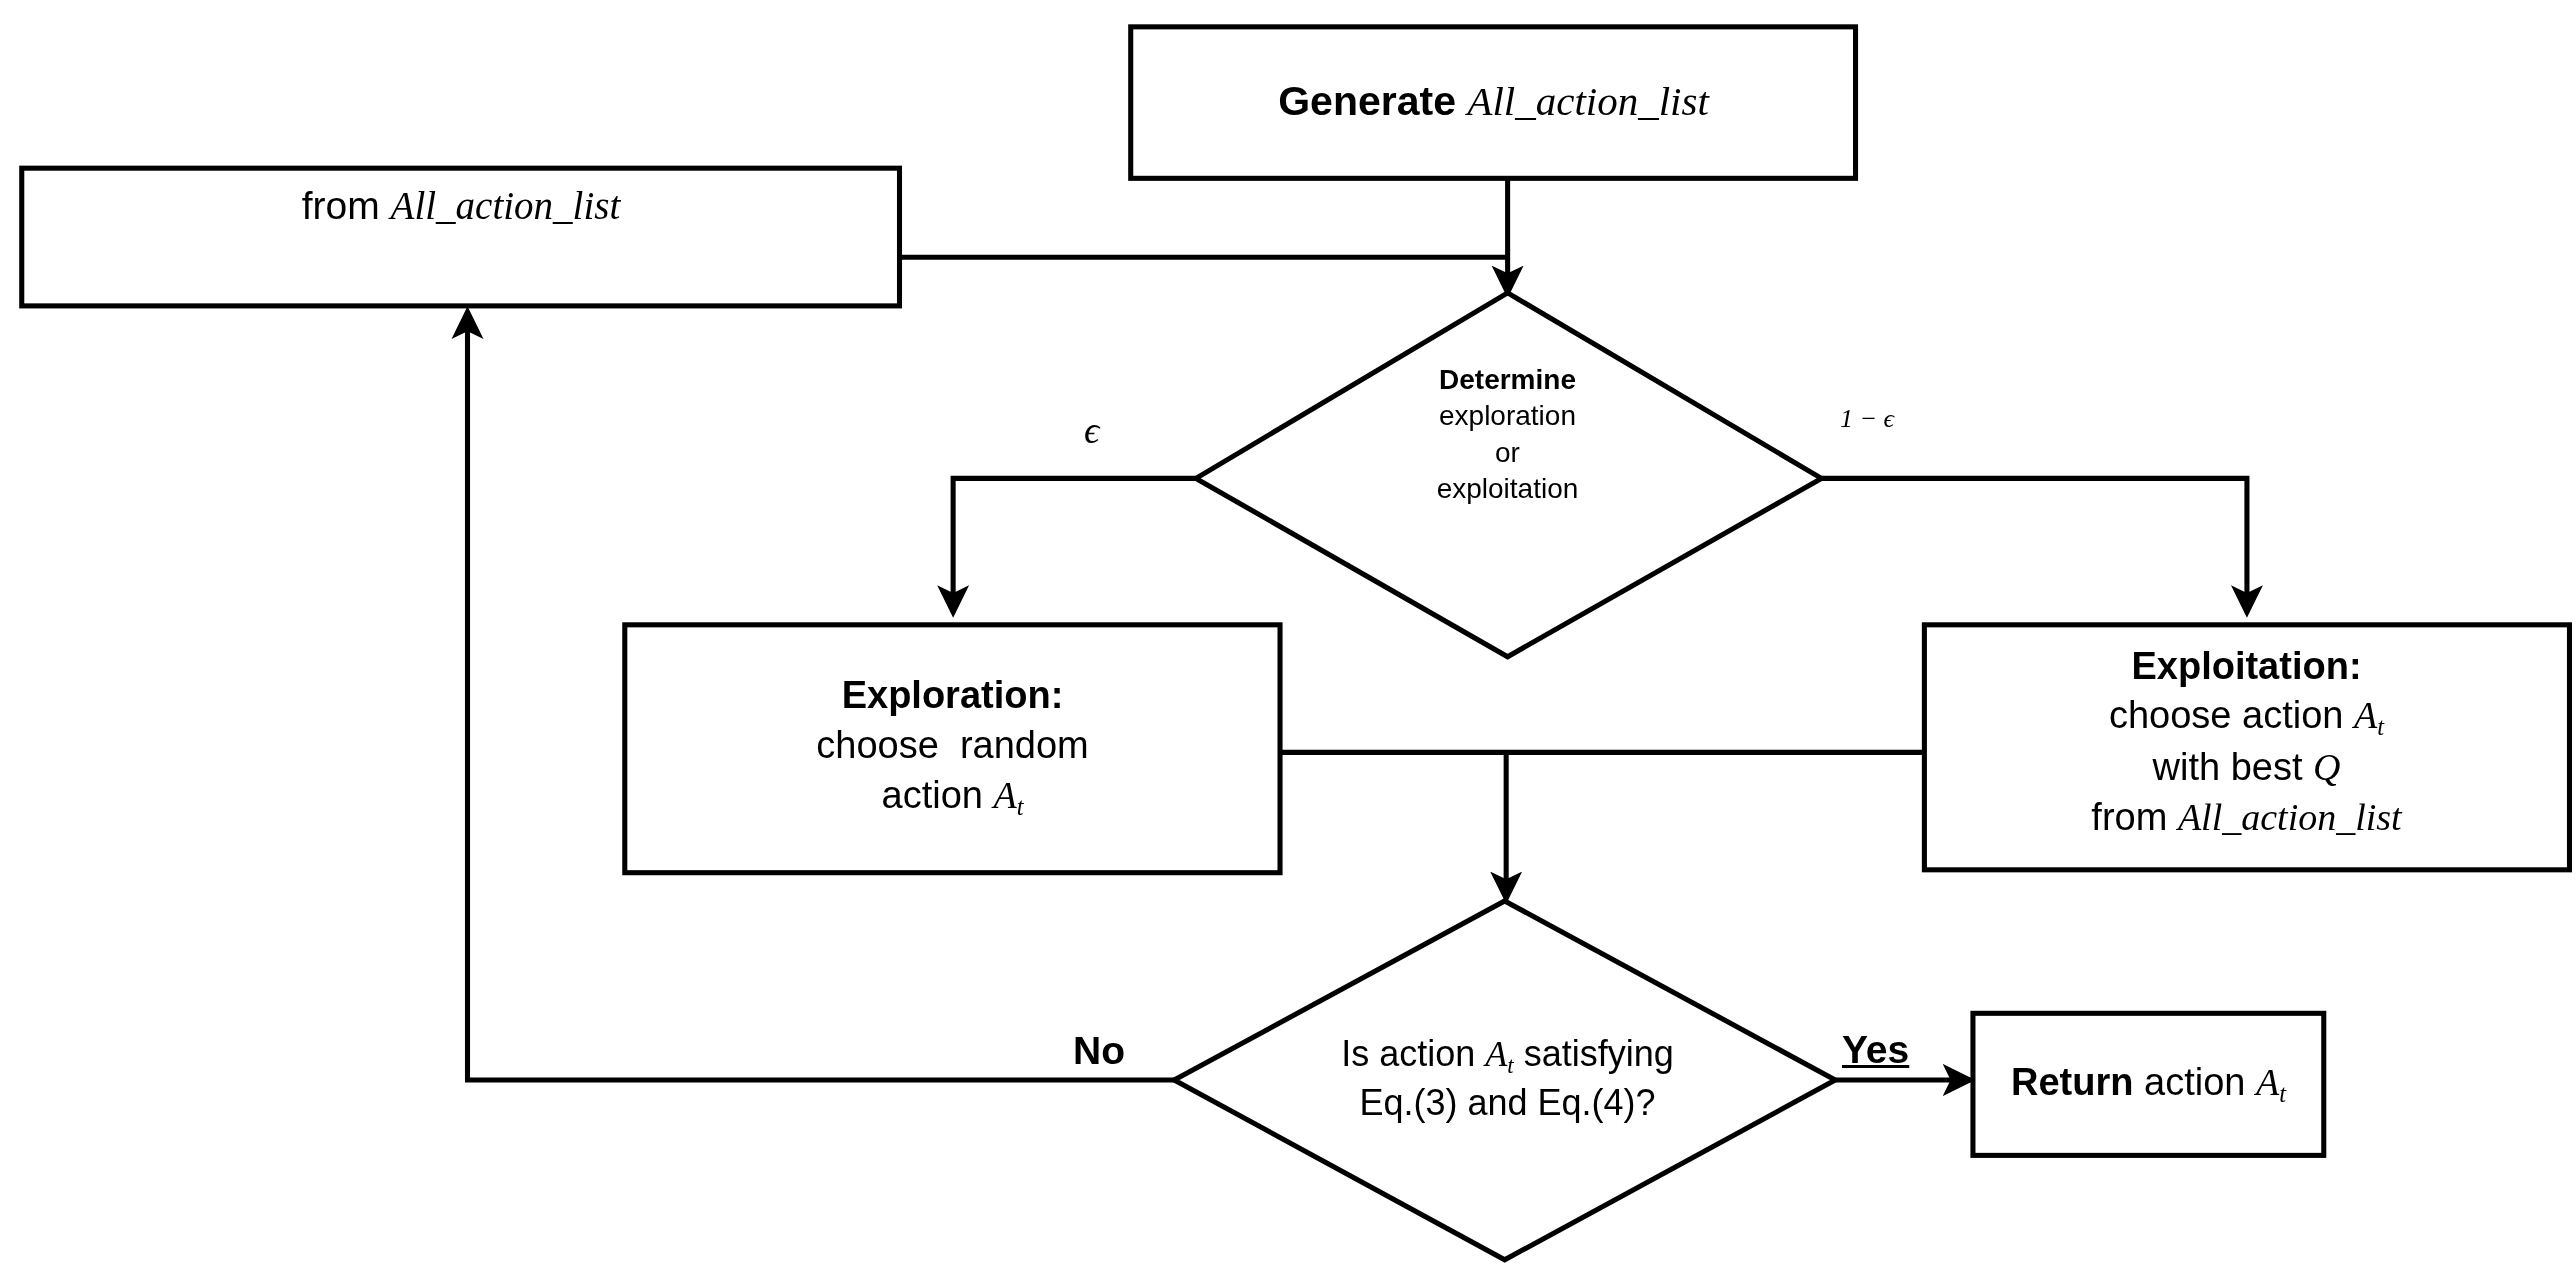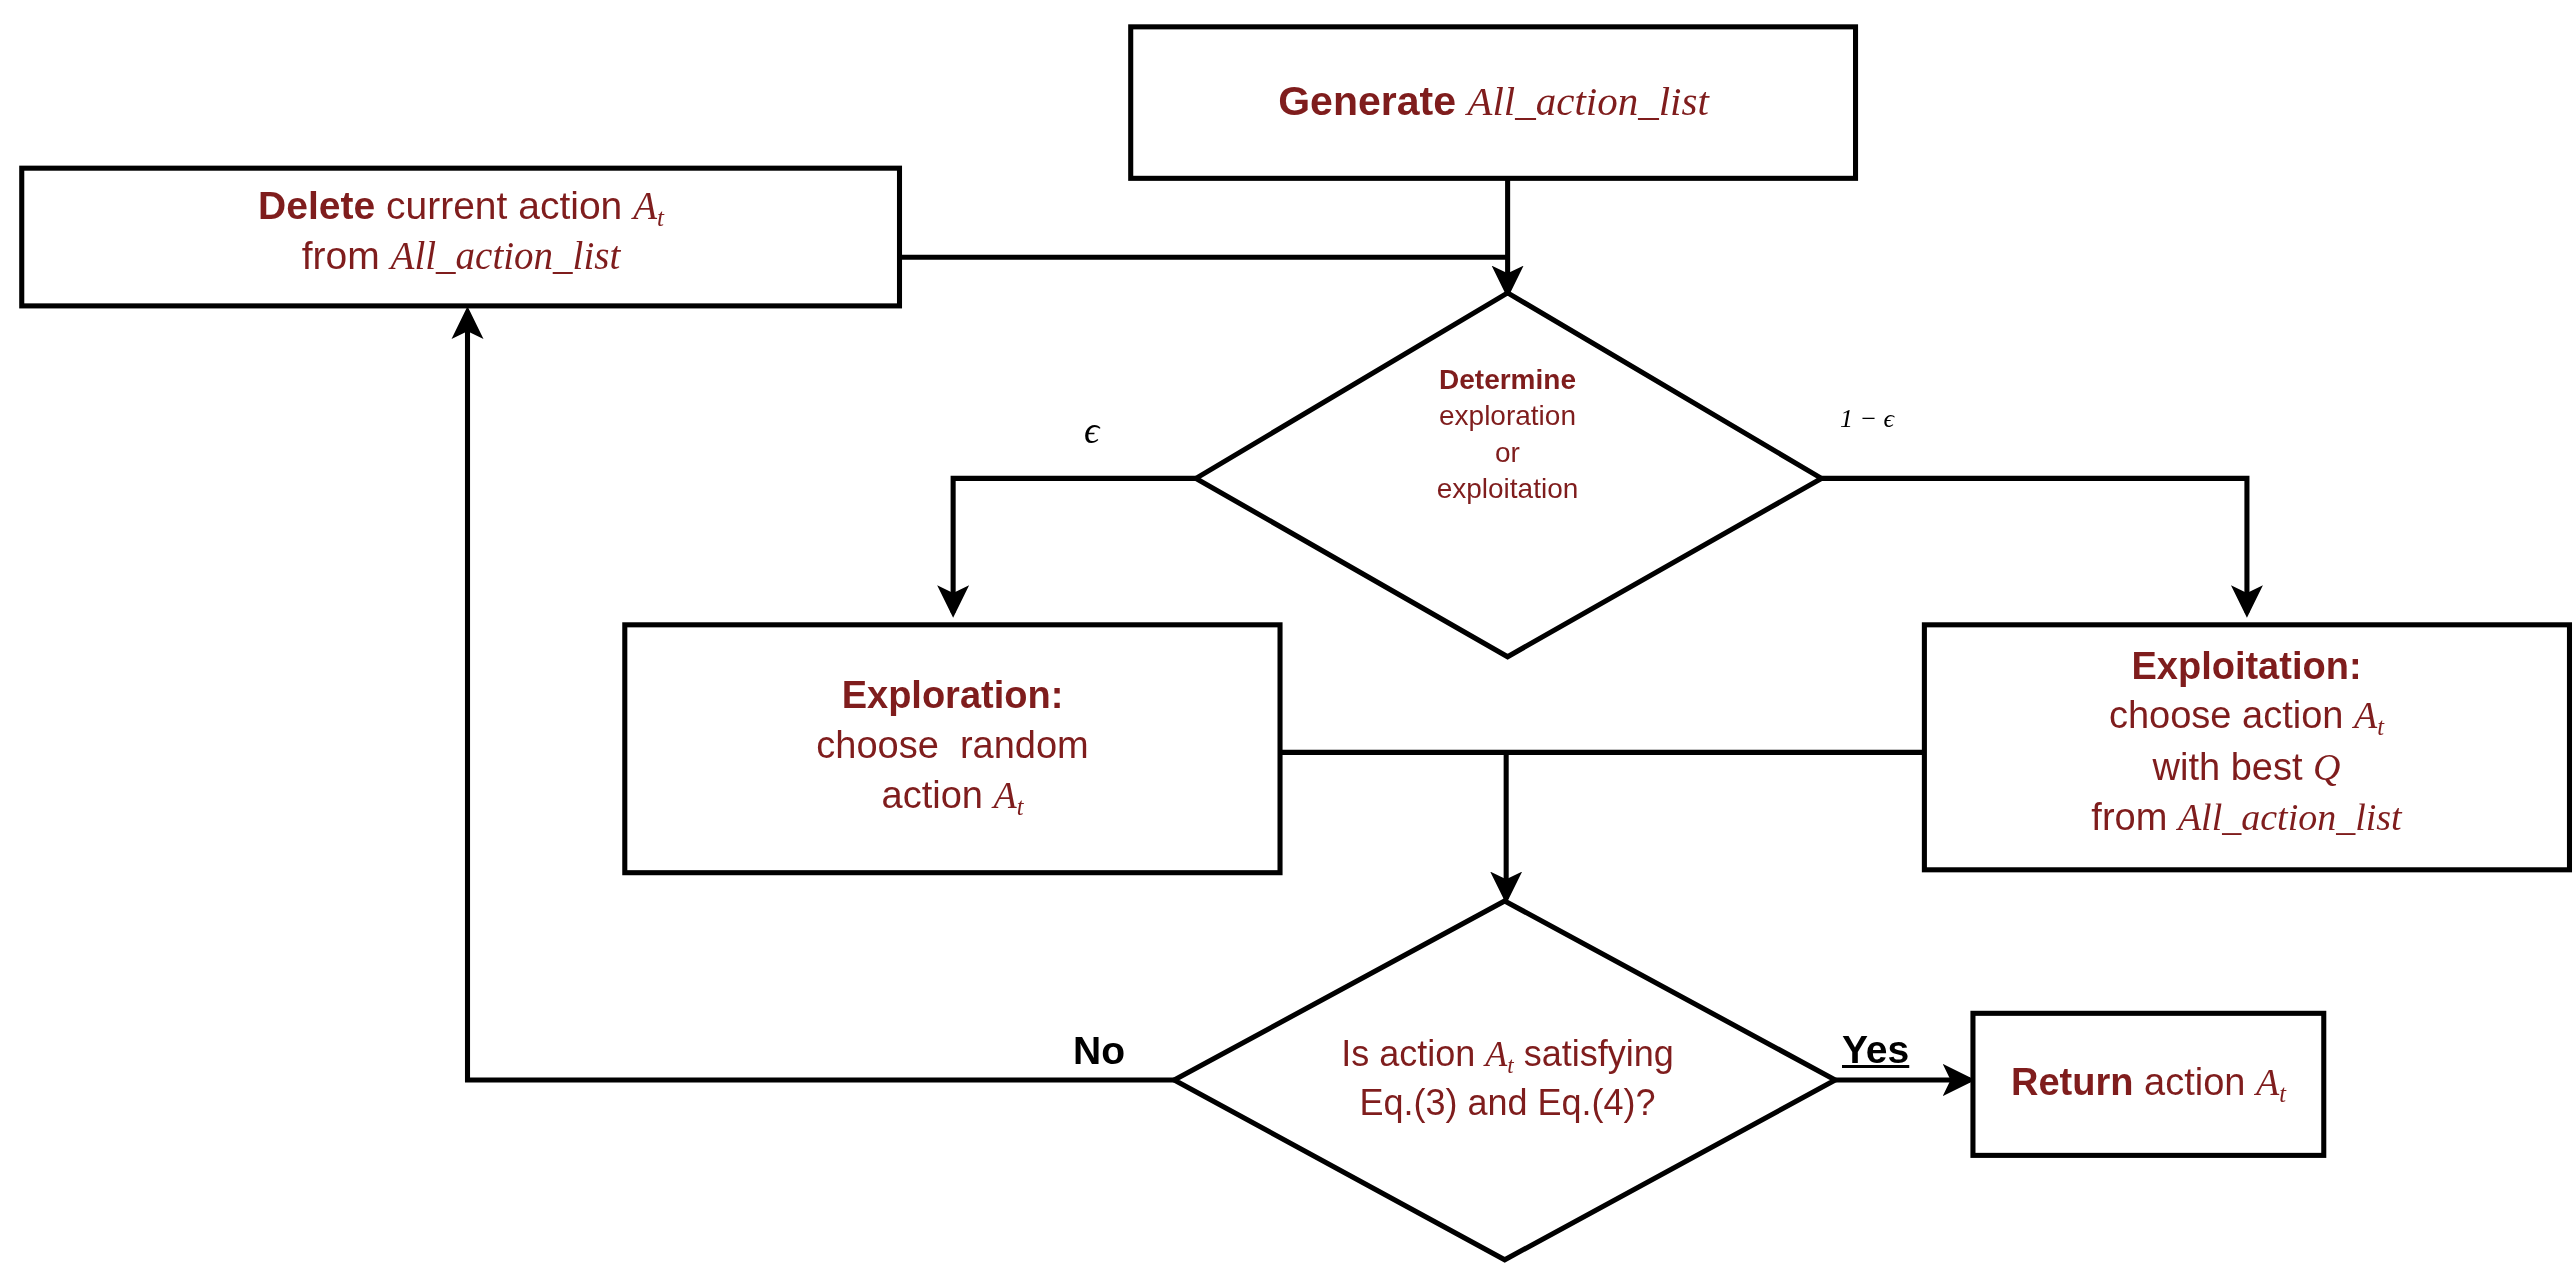--- a/index.html
+++ b/index.html
@@ -33,21 +33,21 @@
     stroke-width: 7;
     stroke-linecap: butt;
     stroke-linejoin: miter;
   }
   .arrowhead { fill: #000000; stroke: none; }
 
   
   .lbl {
     position: absolute;
     text-align: center;
-    color: #7f1d1d;
+    color: #000000;
     font-family: "Liberation Sans", sans-serif;
     line-height: 1.18;
     white-space: nowrap;
     user-select: none;
   }
   .lbl .b { font-weight: bold; }
   .mathit {
     font-family: "Liberation Serif", serif;
     font-style: italic;
   }
@@ -115,25 +115,20 @@
     <rect class="shape-stroke" x="2722" y="1398" width="484" height="196"></rect>
   </svg>
 
   <div class="lbl" style="left:1131px; top:77px; width:725px; font-size:41px;">
     <span class="b">Generate</span>
     <span class="mathit">All_action_list</span>
   </div>
 
   <div class="lbl" style="left:22px; top:183px; width:878px; font-size:39px;">
     <div>
-      <span class="b">Delete</span>
-      <span>current action</span>
-      <span class="mathit">A</span><span class="sub">t</span>
-    </div>
-    <div>
       <span>from</span>
       <span class="mathit">All_action_list</span>
     </div>
   </div>
 
   <div class="lbl" style="left:1283px; top:362px; width:449px; font-size:28px; line-height:1.30;">
     <div class="b">Determine</div>
     <div>exploration</div>
     <div>or</div>
     <div>exploitation</div>

